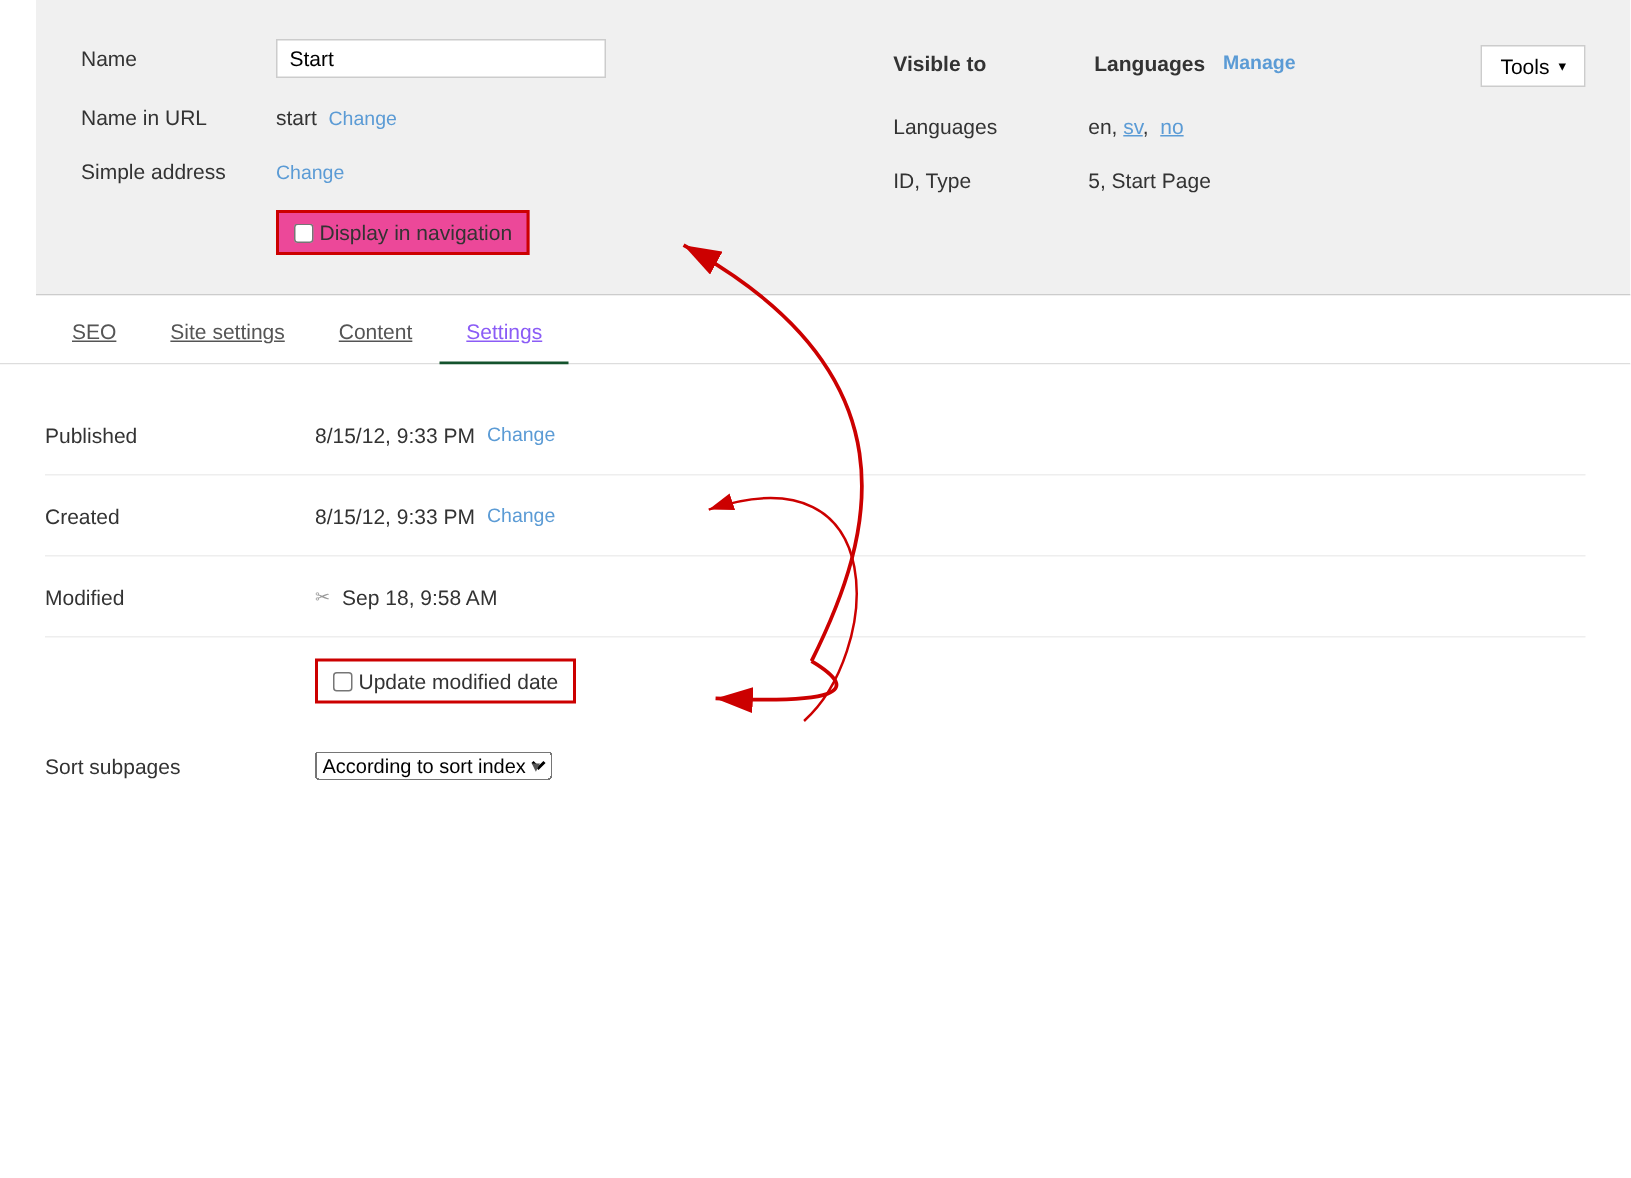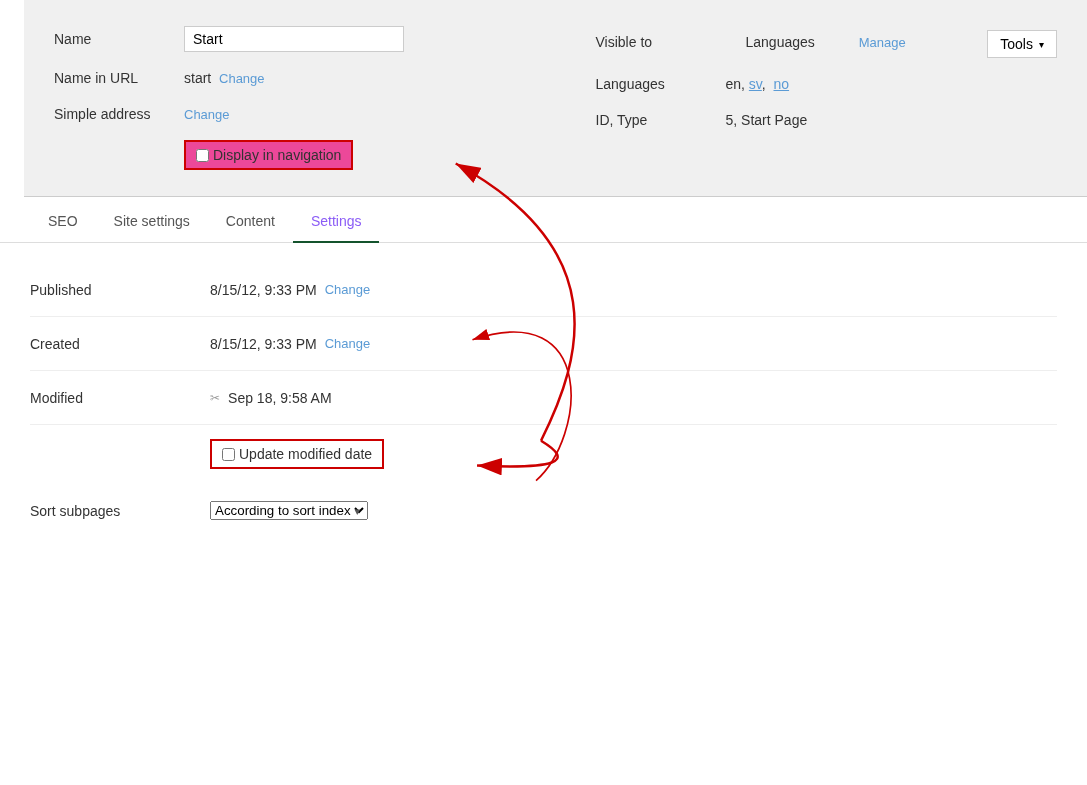--- a/index.html
+++ b/index.html
@@ -99,20 +99,21 @@
       height: 46px;
     }
 
     .tab {
       padding: 12px 18px;
       font-size: 14px;
       color: #555;
       cursor: pointer;
       border-bottom: 2px solid transparent;
       margin-bottom: -1px;
+      text-decoration: underline;
     }
 
     .tab.active {
       color: #8b5cf6;
       border-bottom: 2px solid #14532d;
     }
 
     
     .content-section {
       padding: 20px 30px;
@@ -230,21 +231,21 @@
         <div style="padding: 8px 0; margin-left: 130px;">
           <span class="nav-checkbox-box">
             <input type="checkbox" style="">
             <span>Display in navigation</span>
           </span>
         </div>
       </div>
 
       <div class="right-top">
         <div class="field-row" style="justify-content: space-between;">
-          <div style="display:flex; align-items:center; gap:20px;">
+          <div style="display:flex; align-items:flex-start; gap:4px;font-weight:bold;">
             <span class="field-label">Visible to</span>
             <span>Languages</span>&nbsp;
             <a class="link">Manage</a>
           </div>
           <button class="tools-btn">
             <span>Tools</span>
             <span class="chevron">▾</span>
           </button>
         </div>
         <div class="field-row">

